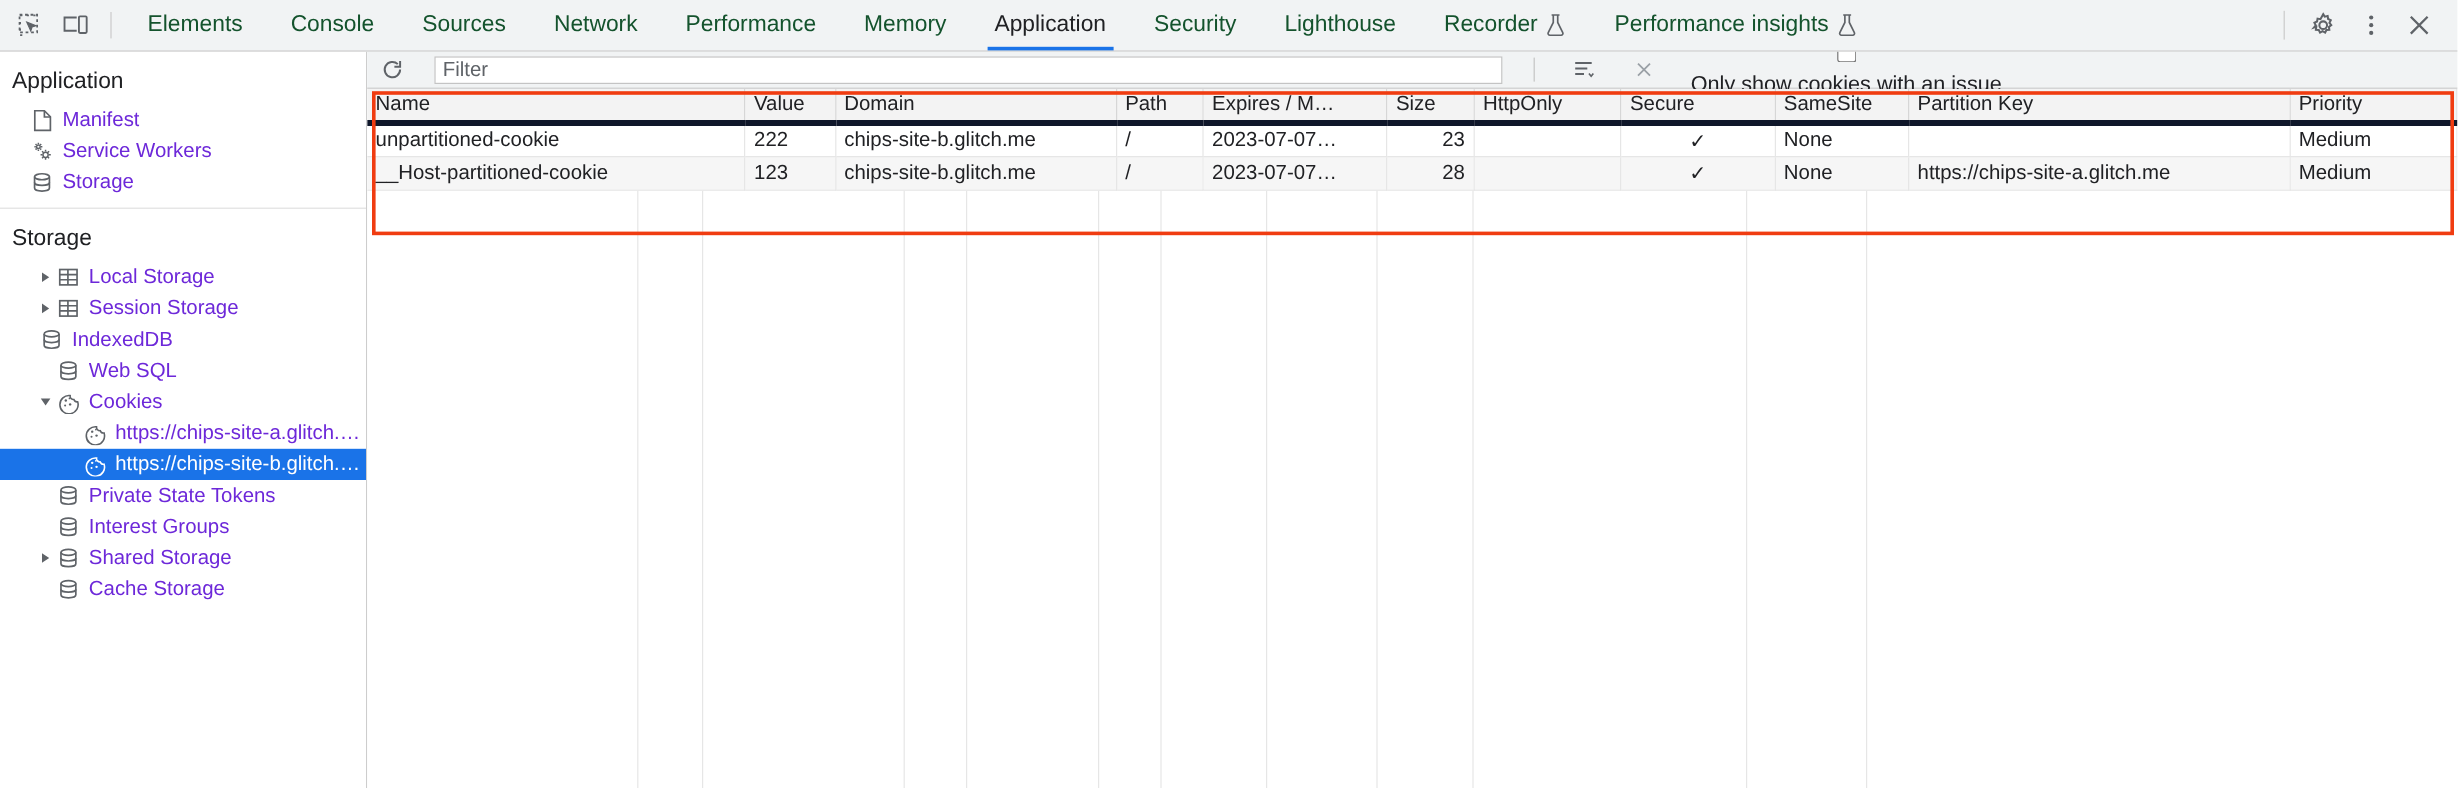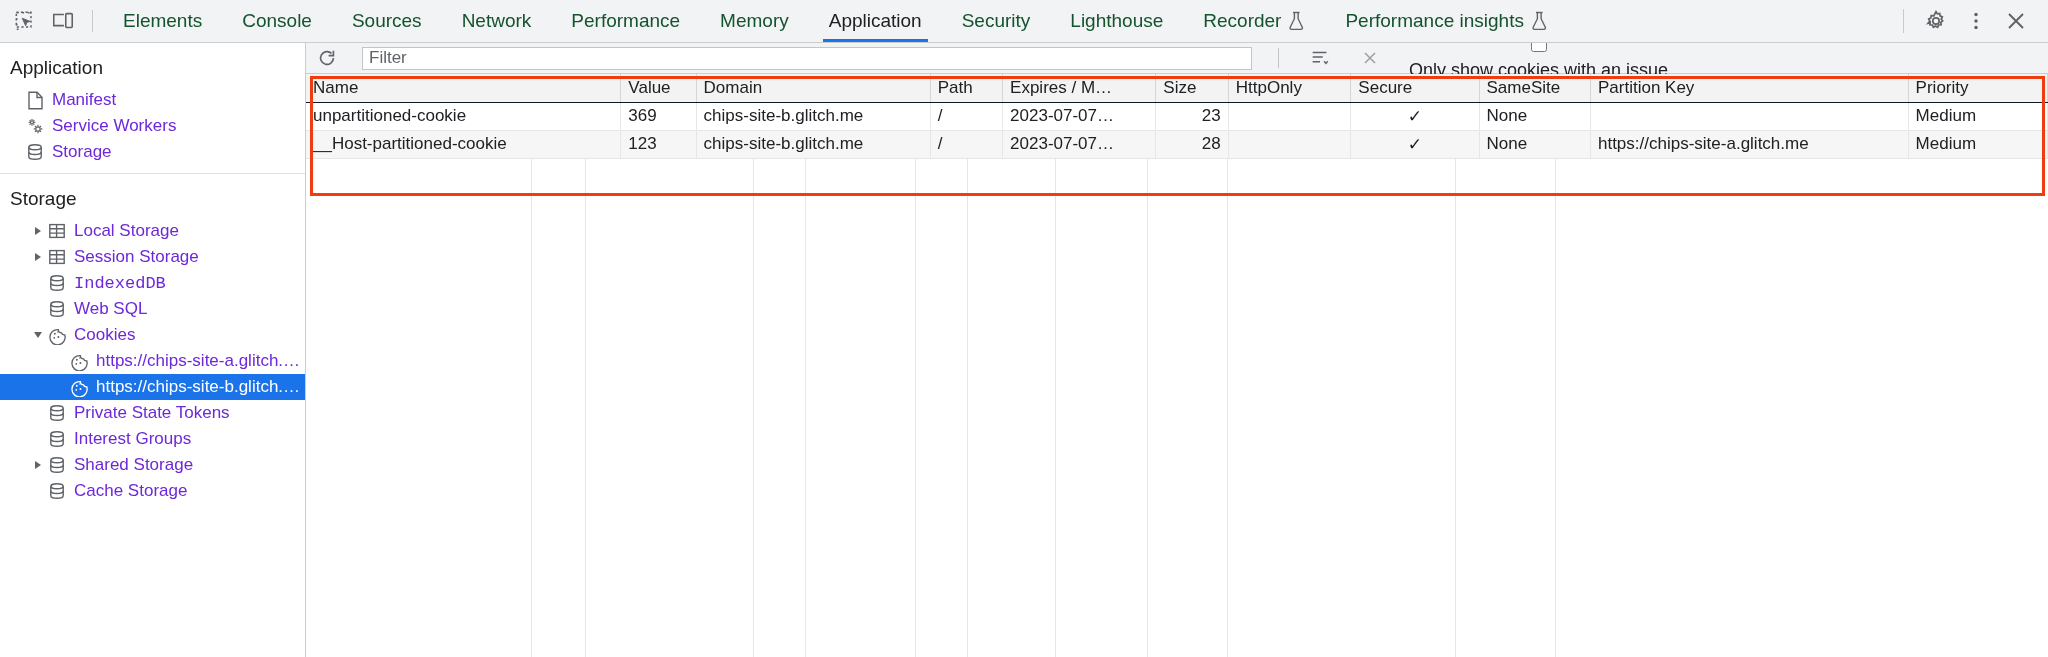--- a/index.html
+++ b/index.html
@@ -214,21 +214,21 @@
     font-size: 17px;
     color: #202124;
   }
   table.cookies th {
     background: #f3f3f3;
     font-weight: normal;
     text-align: left;
     height: 28px;
     padding: 0 7px;
     border-right: 1px solid #d6d6d6;
-    border-bottom: 1px solid #0f172a;
+    border-bottom: 5px solid #0f172a;
     white-space: nowrap;
     overflow: hidden;
     text-overflow: ellipsis;
     cursor: pointer;
   }
   table.cookies td {
     height: 28px;
     padding: 0 7px;
     border-right: 1px solid #e6e6e6;
     border-bottom: 1px solid #e6e6e6;
@@ -398,21 +398,21 @@
             <div class="sb-item" style="padding-left: 30px;">
               <span class="twisty closed"></span>
               <span class="sb-icon">
                 <svg width="18" height="18" viewBox="0 0 18 18" fill="none" stroke="#5f6368" stroke-width="1.4">
       <rect x="1.8" y="2.6" width="14.4" height="12.8"></rect>
       <path d="M1.8 6.8h14.4M1.8 11.1h14.4M8.6 2.6v12.8"></path>
                 </svg>
               </span>
               <span class="sb-label">Session Storage</span>
             </div>
-            <div class="sb-item" style="padding-left: 30px; font-family: Liberation Mono, monospace;">
+            <div class="sb-item" style="padding-left: 16px;">
               <span class="twisty"></span>
               <span class="sb-icon">
                 <svg width="18" height="18" viewBox="0 0 18 18" fill="none" stroke="#5f6368" stroke-width="1.4">
       <ellipse cx="9" cy="4.3" rx="6.2" ry="2.5"></ellipse>
       <path d="M2.8 4.3v9.4c0 1.4 2.8 2.5 6.2 2.5s6.2-1.1 6.2-2.5V4.3"></path>
       <path d="M2.8 9c0 1.4 2.8 2.5 6.2 2.5S15.2 10.4 15.2 9"></path>
                 </svg>
               </span>
               <span class="sb-label">IndexedDB</span>
             </div>
@@ -569,21 +569,21 @@
                 <th>HttpOnly</th>
                 <th>Secure</th>
                 <th>SameSite</th>
                 <th>Partition Key</th>
                 <th>Priority</th>
               </tr>
           </thead>
           <tbody id="table-body">
               <tr class="row-odd">
                 <td class="name-cell">unpartitioned-cookie</td>
-                <td>369</td>
+                <td>222</td>
                 <td>chips-site-b.glitch.me</td>
                 <td>/</td>
                 <td>2023-07-07…</td>
                 <td class="num">23</td>
                 <td class="ctr"></td>
                 <td class="ctr">✓</td>
                 <td>None</td>
                 <td></td>
                 <td>Medium</td>
               </tr>

